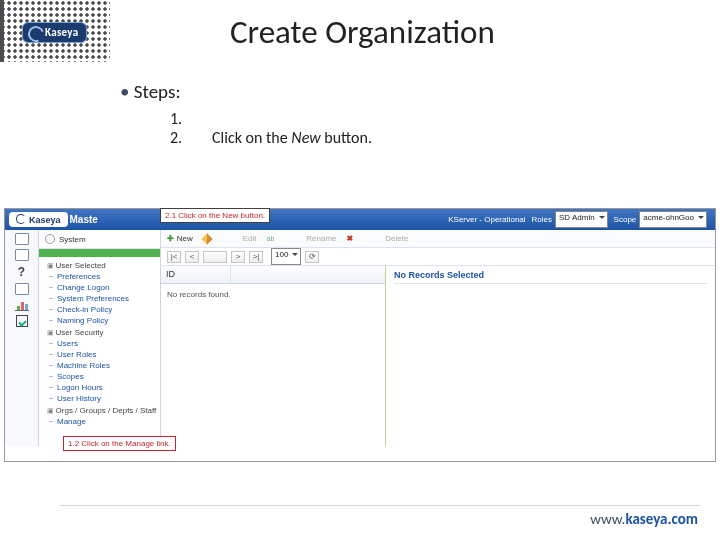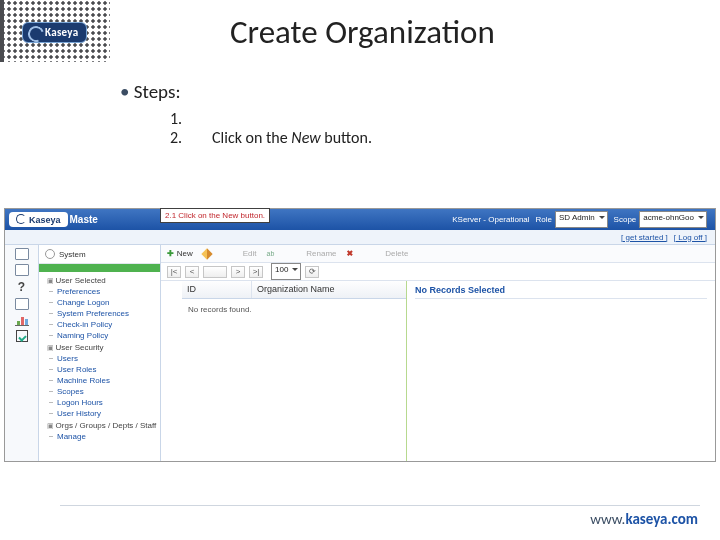--- a/index.html
+++ b/index.html
@@ -49,21 +49,21 @@
   .maincol { flex: 1; display: flex; flex-direction: column; }
   .toolbar { height: 18px; border-bottom: 1px solid #dce3ee; display: flex; align-items: center; gap: 10px; padding: 0 6px; font-size: 8px; background: #fafbfd; }
   .tbtn { display: inline-flex; align-items: center; gap: 3px; color: #333; }
   .tbtn.disabled { color: #aaa; gap: 32px; }
   .plus { color: #3a9a3a; font-weight: bold; }
   .pencil { display: inline-block; width: 8px; height: 8px; background: linear-gradient(45deg,#f6c256 50%,#d68b2e 50%); transform: rotate(45deg); }
   .abc { font-size: 7px; color: #7a8; }
   .xdel { color: #c0392b; font-weight: bold; }
   .pager { height: 18px; border-bottom: 1px solid #dce3ee; display: flex; align-items: center; gap: 4px; padding: 0 6px; font-size: 8px; }
   .pgbtn { width: 14px; height: 12px; border: 1px solid #c6c6c6; background: linear-gradient(#fff,#eee); display: inline-flex; align-items: center; justify-content: center; font-size: 8px; color: #555; }
-  .datarow { display: flex; flex: 1; margin-left: 21px; }
+  .datarow { display: flex; flex: 1; }
   .gridcol { width: 225px; border-right: 1px solid #b7d98f; display: flex; flex-direction: column; }
   .gridhead { display: flex; height: 18px; background: linear-gradient(#fefefe,#eef1f6); border-bottom: 1px solid #c9d6e8; }
   .gridhead .idcell { width: 70px; border-right: 1px solid #dce3ee; padding: 3px 5px; color: #333; }
   .gridhead .namecell { flex: 1; padding: 3px 5px; color: #333; }
   .nofound { padding: 6px; color: #555; font-size: 8px; }
   .detailcol { flex: 1; padding: 4px 8px; }
   .noselect { color: #1d53a6; font-weight: bold; font-size: 9px; border-bottom: 1px solid #dce3ee; padding-bottom: 3px; }
   .footer { position: absolute; right: 22px; bottom: 12px; color: #1d53a6; font-weight: bold; font-size: 15px; }
   .footer .www { color: #3b4d63; font-weight: normal; }
   .foot-line { position: absolute; left: 60px; right: 20px; bottom: 34px; height: 1px; background: #cfd6df; }
@@ -81,40 +81,37 @@
 <div class="step-row">
   <span class="num">1.</span>
 </div>
 <div class="step-row">
   <span class="num">2.</span>
   <span><span>Click on the </span><span class="em">New</span><span> button.</span></span>
 </div>
 
 <div class="app">
   <div class="callout1">2.1 Click on the New button.</div>
+  <div class="callout2">1.2 Click on the Manage link.</div>
 
   <div class="app-topbar">
     <span class="app-logo">Kaseya</span>
     <span class="top-title">Maste</span>
     <span class="top-spacer"></span>
     <div class="top-right">
       <span>KServer - Operational</span>
       <span class="field">
-        <span>Role</span>
+        <span>Roles</span>
         <span class="sel">SD Admin</span>
       </span>
       <span class="field">
         <span>Scope</span>
         <span class="sel">acme-ohnGoo</span>
       </span>
     </div>
-  </div>
-  <div class="subbar">
-    <a>[ get started ]</a>
-    <a>[ Log off ]</a>
   </div>
   <div class="app-body">
     <div class="navcol">
       <span class="ico"></span>
       <span class="ico"></span>
       <span class="q">?</span>
       <span class="ico"></span>
       <span class="chart"></span>
       <span class="check"></span>
     </div>
@@ -167,21 +164,20 @@
         <span class="pgbtn" style="width:24px"></span>
         <span class="pgbtn">&gt;</span>
         <span class="pgbtn">&gt;|</span>
         <span class="sel" style="margin-left:4px">100</span>
         <span class="pgbtn">⟳</span>
       </div>
       <div class="datarow">
         <div class="gridcol">
           <div class="gridhead">
             <div class="idcell">ID</div>
-            <div class="namecell">Organization Name</div>
           </div>
           <div class="nofound">No records found.</div>
         </div>
         <div class="detailcol">
           <div class="noselect">No Records Selected</div>
         </div>
       </div>
     </div>
   </div>
 </div>

